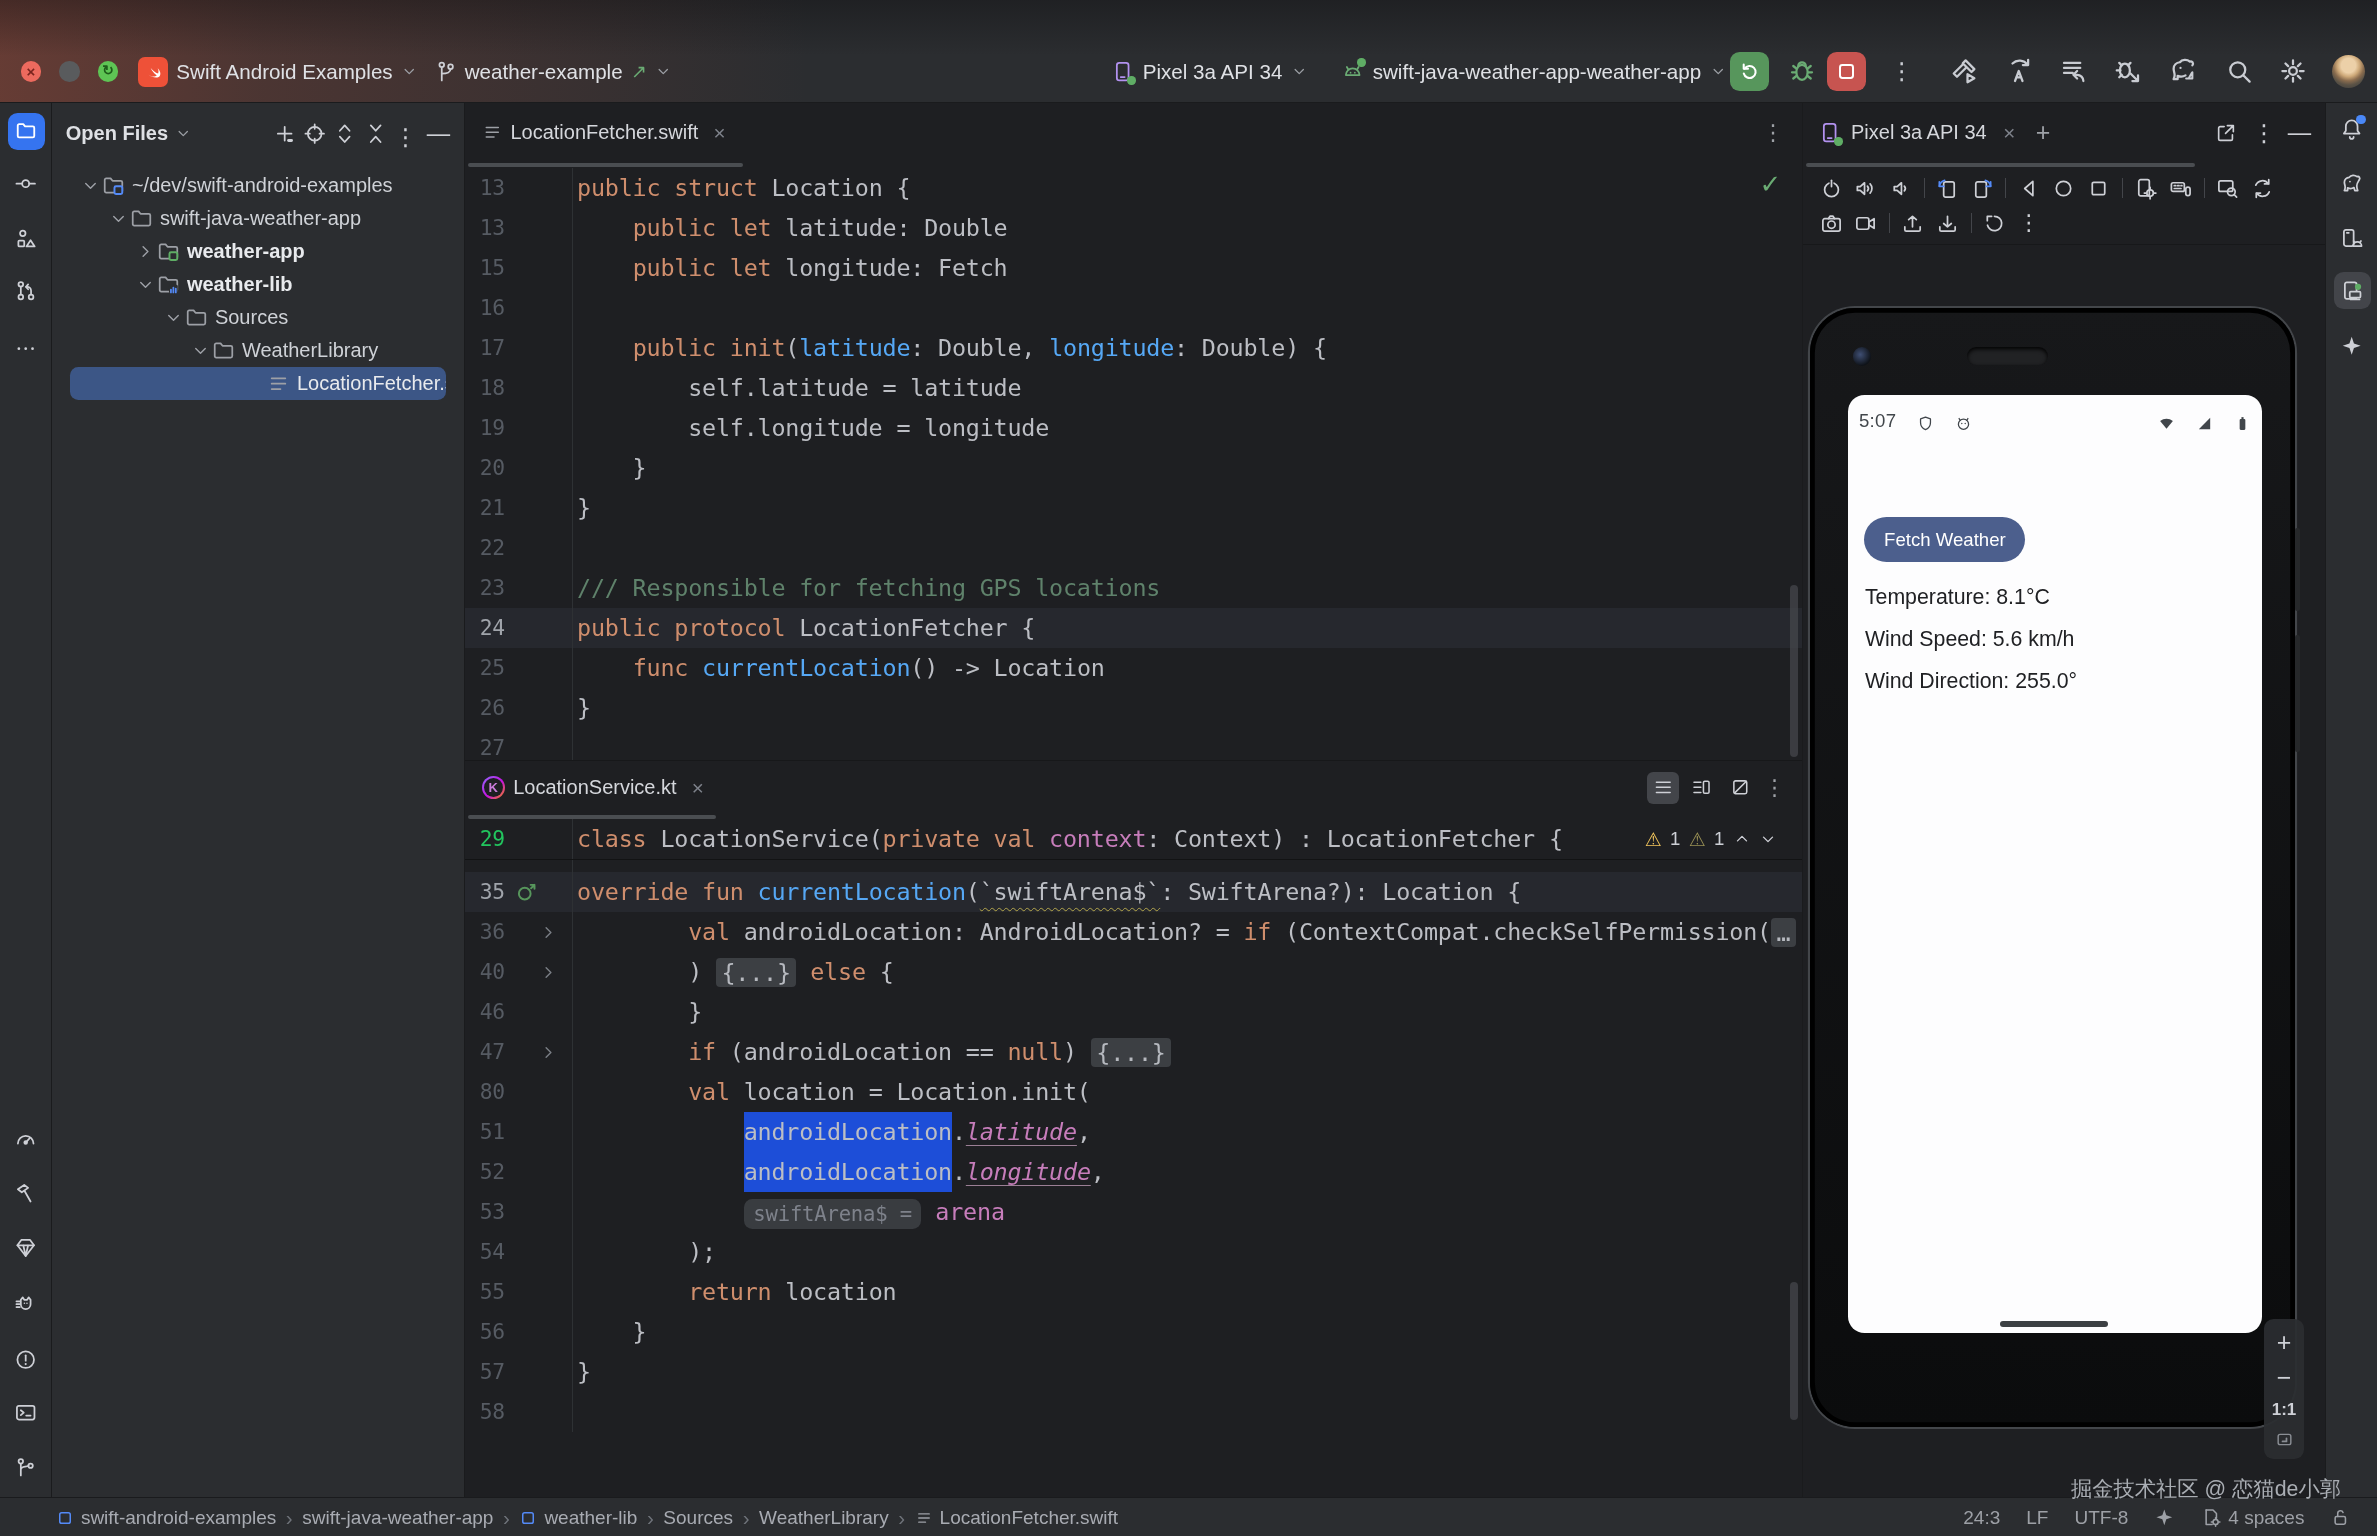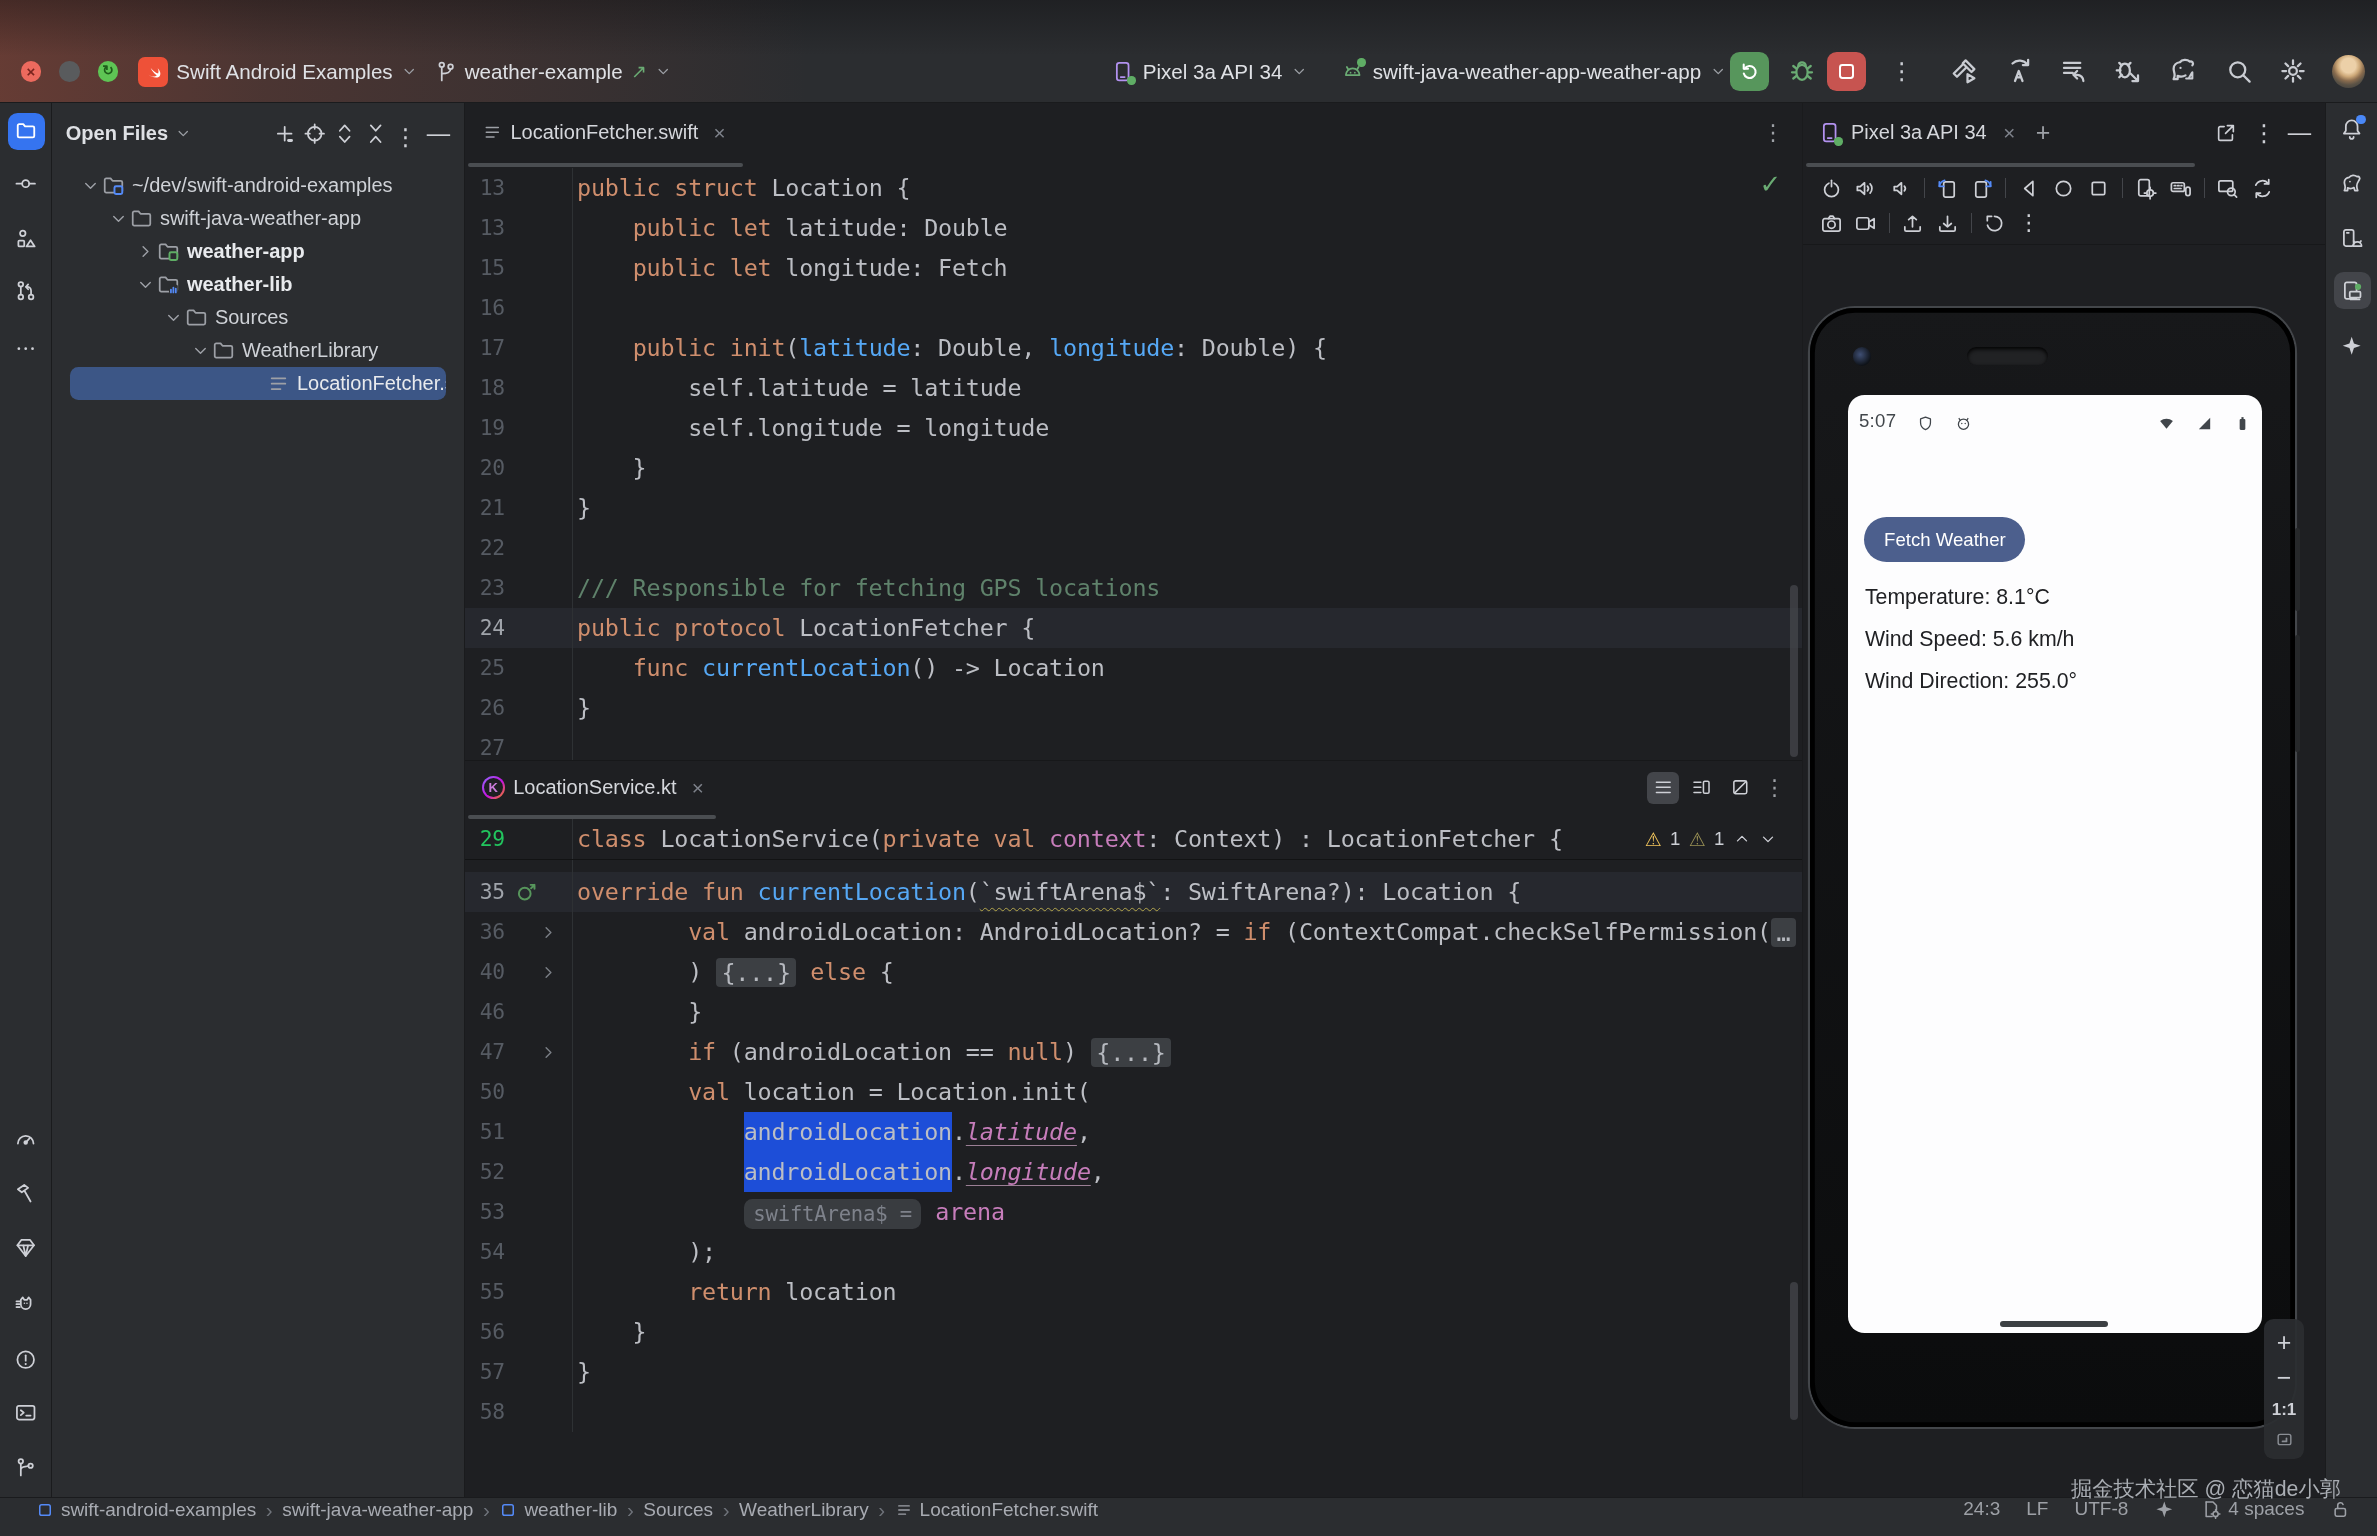--- a/index.html
+++ b/index.html
@@ -130,21 +130,21 @@
   .pstat .sp{flex:1}
   .fetchbtn{position:absolute;left:16.5px;top:122px;width:161px;height:45px;border-radius:23px;background:#4c5f8d;border:none;color:#fff;font-size:18.6px;font-family:"Liberation Sans",sans-serif;font-weight:500;display:grid;place-items:center}
   .ptext{position:absolute;left:17px;font-size:21.3px;color:#202124;white-space:nowrap}
   .gbar{position:absolute;left:152px;top:926px;width:108px;height:6.2px;border-radius:3.4px;background:#3c4043}
   .zctl{position:absolute;left:461px;top:1216px;width:40px;height:140px;background:rgba(43,45,48,.93);border-radius:9.6px;display:flex;flex-direction:column;align-items:center;justify-content:space-around;color:#ced0d6;z-index:6;padding:5.5px 0}
   .zctl .zi{font-size:25px;line-height:1}
   .zctl .z11{font-size:17px;font-weight:bold}
   .zctl .ic{width:19px;height:19px;color:#8a8e94}
 
   
-  .sb{position:absolute;left:0;right:0;top:1497px;height:40px;background:#2b2d30;border-top:0.7px solid #1a1b1d;display:flex;align-items:flex-start;padding:0 26px 0 36px;font-size:19px;color:#a8abb2}
+  .sb{position:absolute;left:0;right:0;top:1497px;height:40px;background:#2b2d30;border-top:0.7px solid #1a1b1d;display:flex;align-items:center;padding:0 26px 0 56px;font-size:19px;color:#a8abb2}
   .crumbs{display:flex;align-items:center;gap:9.6px;white-space:nowrap}
   .crumb{display:flex;align-items:center;gap:6.9px}
   .csep{color:#6f737a;font-size:20.6px}
   .cic{width:18px;height:18px;color:#548af7}
   .cic.gray{color:#9da0a6}
   .sbright{margin-left:auto;display:flex;align-items:center;gap:26px;color:#9da0a6}
   .sbright .ic{width:20.6px;height:20.6px}
   .sbgrp{display:flex;align-items:center;gap:6.9px}
   .wm{position:absolute;top:1474px;right:36px;font-size:21.3px;color:#a9adb3;z-index:10;font-family:"Liberation Sans","DejaVu Sans",sans-serif}
 </style>
@@ -725,21 +725,21 @@
                 <span class="gut">
                   <span class="fchev ic">
                     <svg viewBox="0 0 24 24">
                       <path d="M9 6l6 6-6 6"></path>
                     </svg>
                   </span>
                 </span>
                 <span class="code"><span class="p">        </span><span class="k">if </span><span class="p">(androidLocation == </span><span class="k">null</span><span class="p">) </span><span class="fold">{...}</span></span>
               </div>
               <div class="crow">
-                <span class="ln">50</span>
+                <span class="ln">80</span>
                 <span class="gut"></span>
                 <span class="code"><span class="p">        </span><span class="k">val </span><span class="p">location = Location.init(</span></span>
               </div>
               <div class="crow">
                 <span class="ln">51</span>
                 <span class="gut"></span>
                 <span class="code"><span class="p">            </span><span class="ghl">androidLocation</span><span class="p">.</span><span class="pit">latitude</span><span class="p">,</span></span>
               </div>
               <div class="crow">
                 <span class="ln">52</span>

